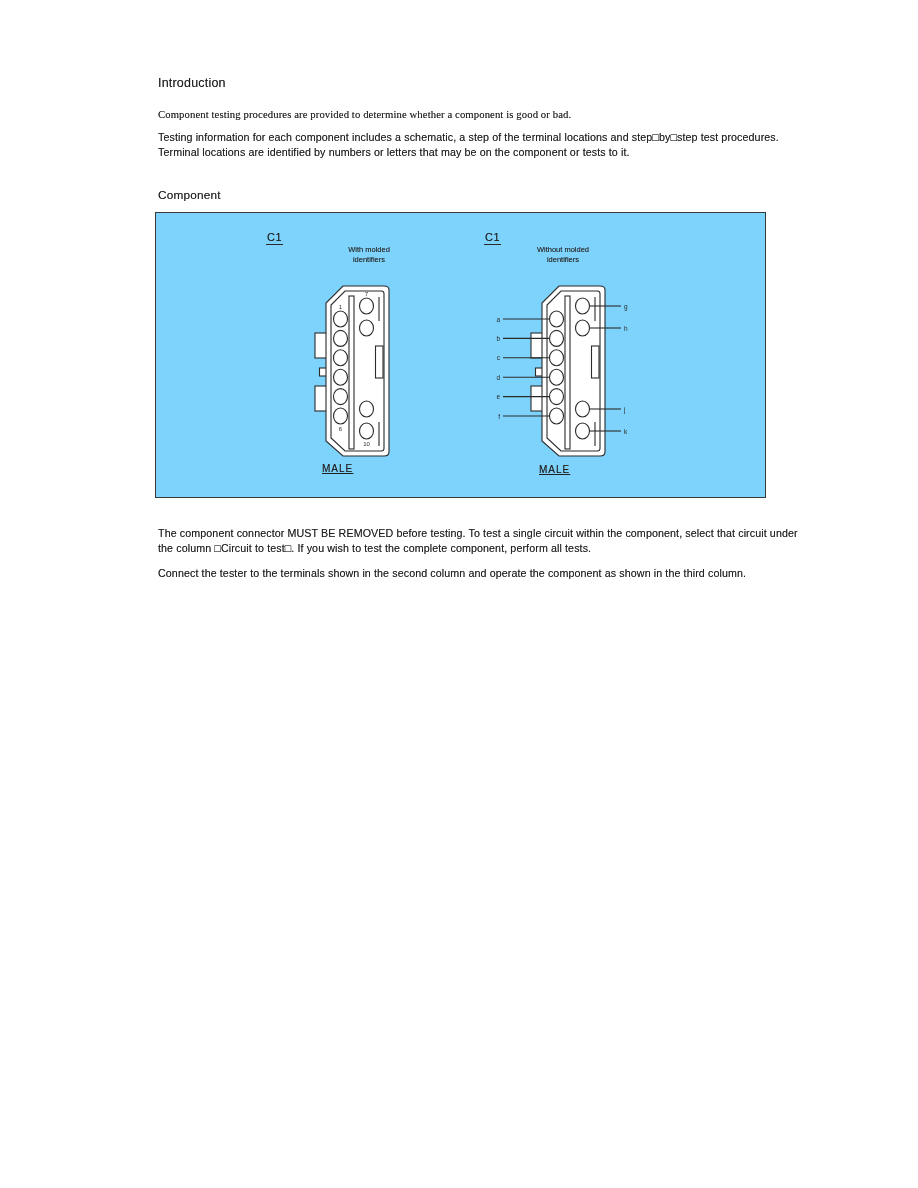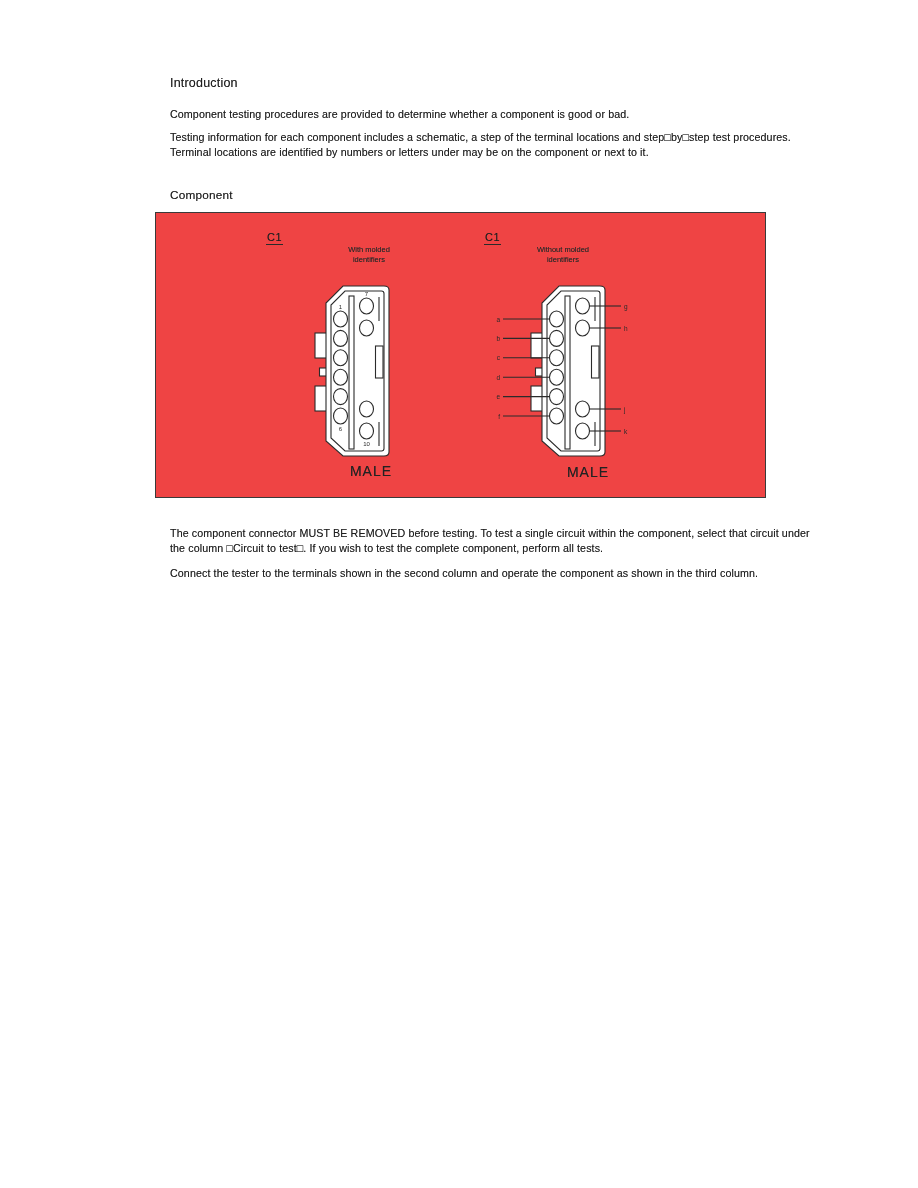--- a/index.html
+++ b/index.html
@@ -1,56 +1,56 @@
 <!DOCTYPE html>
 <html><head>
 <meta charset="utf-8">
 <style>
   html,body{margin:0;padding:0;background:#ffffff;}
   #page{
     position:relative;width:918px;height:1188px;background:#ffffff;overflow:hidden;
     font-family:"Liberation Sans","DejaVu Sans",sans-serif;color:#1e1e1e;
   }
-  .txt{position:absolute;white-space:nowrap;text-shadow:0 0 .5px rgba(40,40,40,.55);margin-left:12px;}
+  .txt{position:absolute;white-space:nowrap;text-shadow:0 0 .5px rgba(40,40,40,.55);}
   .h1{font-size:12.5px;letter-spacing:.2px;}
   .body{font-size:10.7px;letter-spacing:.1px;}
   #diagram-frame{
     position:absolute;left:155px;top:212px;width:609px;height:284px;
-    border:1px solid #3a3a3a;background:#ef4444;
+    border:1px solid #3a3a3a;background:#7dd3fc;
   }
   .c1{
     position:absolute;font-size:11px;letter-spacing:.5px;
     border-bottom:1.2px solid #2a2a2a;padding:0 1px 1px 1px;
     text-shadow:0 0 .5px rgba(40,40,40,.55);
   }
   .caption{
     position:absolute;width:90px;text-align:center;font-size:7.5px;line-height:10px;
     color:#2a2a2a;text-shadow:0 0 .4px rgba(40,40,40,.5);white-space:normal;
   }
   .male{
-    position:absolute;width:70px;text-align:right;font-size:14px;letter-spacing:1px;
-    color:#222;text-shadow:0 0 .5px rgba(40,40,40,.6);
+    position:absolute;width:70px;text-align:left;font-size:10px;letter-spacing:1px;
+    color:#222;text-shadow:0 0 .5px rgba(40,40,40,.6);text-decoration:underline;
   }
   svg{position:absolute;overflow:visible;}
   .ln{stroke:#2b2b2b;stroke-width:1.1;fill:none;}
   .fillw{fill:#ffffff;}
   .pin{font-size:6px;fill:#2a2a2a;font-family:"Liberation Sans","DejaVu Sans",sans-serif;}
   .pinletter{font-size:6.5px;fill:#2a2a2a;font-family:"Liberation Sans","DejaVu Sans",sans-serif;}
 </style>
 </head>
 <body>
 
 <div id="page">
 
   <div class="txt h1" style="left:158px;top:76px;">Introduction</div>
 
-  <div class="txt body" style="left:158px;top:108px;">Component testing procedures are provided to determine whether a component is good or bad.</div>
+  <div class="txt body" style="left:158px;top:108px;font-family:Liberation Serif, serif;">Component testing procedures are provided to determine whether a component is good or bad.</div>
 
   <div class="txt body" style="left:158px;top:131px;">Testing information for each component includes a schematic, a step of the terminal locations and step□by□step test procedures.</div>
-  <div class="txt body" style="left:158px;top:146px;">Terminal locations are identified by numbers or letters under may be on the component or next to it.</div>
+  <div class="txt body" style="left:158px;top:146px;">Terminal locations are identified by numbers or letters that may be on the component or tests to it.</div>
 
   <div class="txt h1" style="left:158px;top:188px;font-size:11.8px;">Component</div>
 
   <div id="diagram-frame">
 
     <div class="c1" style="left:110px;top:18px;">C1</div>
     <div class="caption" style="left:168px;top:32px;">
       <div>With molded</div>
       <div>identifiers</div>
     </div>

